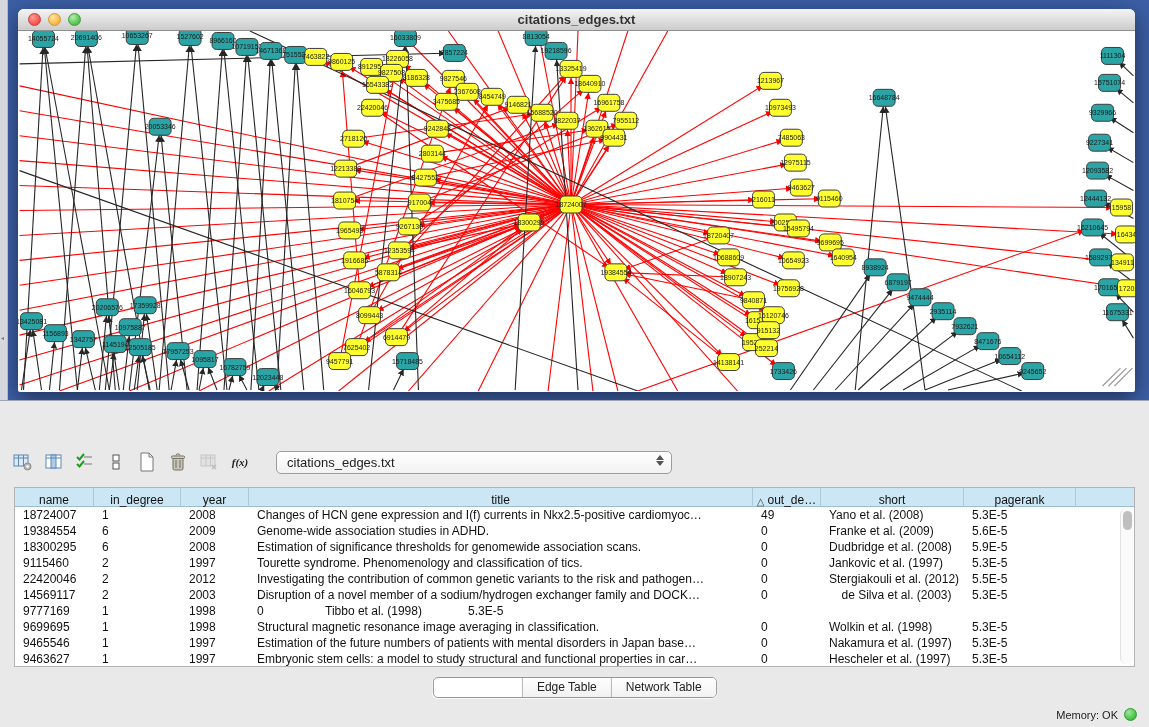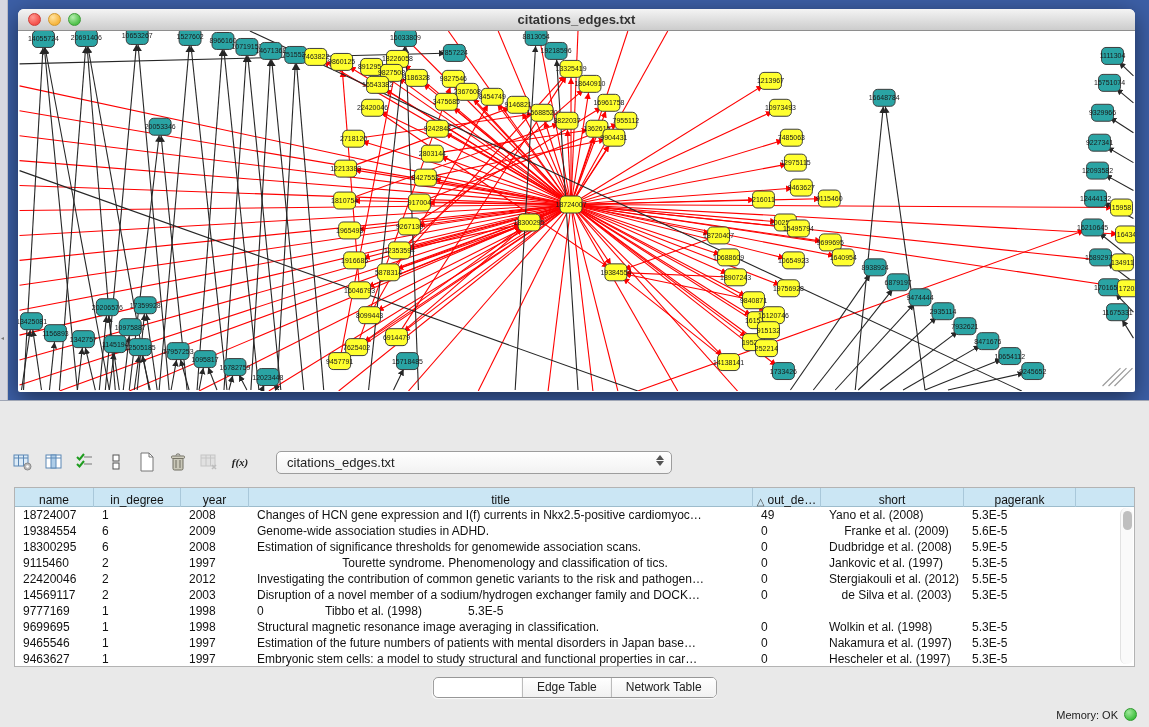--- a/index.html
+++ b/index.html
@@ -848,37 +848,37 @@
             <div class="td" style="width: 68px;">49</div>
             <div class="td" style="width: 143px;">Yano et al. (2008)</div>
             <div class="td" style="width: 112px;">5.3E-5</div>
           </div>
           <div class="tr">
             <div class="td" style="width: 79px;">19384554</div>
             <div class="td" style="width: 87px;">6</div>
             <div class="td" style="width: 68px;">2009</div>
             <div class="td" style="width: 504px;">Genome-wide association studies in ADHD.</div>
             <div class="td" style="width: 68px;">0</div>
-            <div class="td" style="width: 143px; text-align: center;">Franke et al. (2009)</div>
+            <div class="td" style="width: 143px;">Franke et al. (2009)</div>
             <div class="td" style="width: 112px;">5.6E-5</div>
           </div>
           <div class="tr">
             <div class="td" style="width: 79px;">18300295</div>
             <div class="td" style="width: 87px;">6</div>
             <div class="td" style="width: 68px;">2008</div>
             <div class="td" style="width: 504px;">Estimation of significance thresholds for genomewide association scans.</div>
             <div class="td" style="width: 68px;">0</div>
             <div class="td" style="width: 143px;">Dudbridge et al. (2008)</div>
             <div class="td" style="width: 112px;">5.9E-5</div>
           </div>
           <div class="tr">
             <div class="td" style="width: 79px;">9115460</div>
             <div class="td" style="width: 87px;">2</div>
             <div class="td" style="width: 68px;">1997</div>
-            <div class="td" style="width: 504px; text-align: center;">Tourette syndrome. Phenomenology and classification of tics.</div>
+            <div class="td" style="width: 504px;">Tourette syndrome. Phenomenology and classification of tics.</div>
             <div class="td" style="width: 68px;">0</div>
             <div class="td" style="width: 143px;">Jankovic et al. (1997)</div>
             <div class="td" style="width: 112px;">5.3E-5</div>
           </div>
           <div class="tr">
             <div class="td" style="width: 79px;">22420046</div>
             <div class="td" style="width: 87px;">2</div>
             <div class="td" style="width: 68px;">2012</div>
             <div class="td" style="width: 504px;">Investigating the contribution of common genetic variants to the risk and pathogen…</div>
             <div class="td" style="width: 68px;">0</div>

